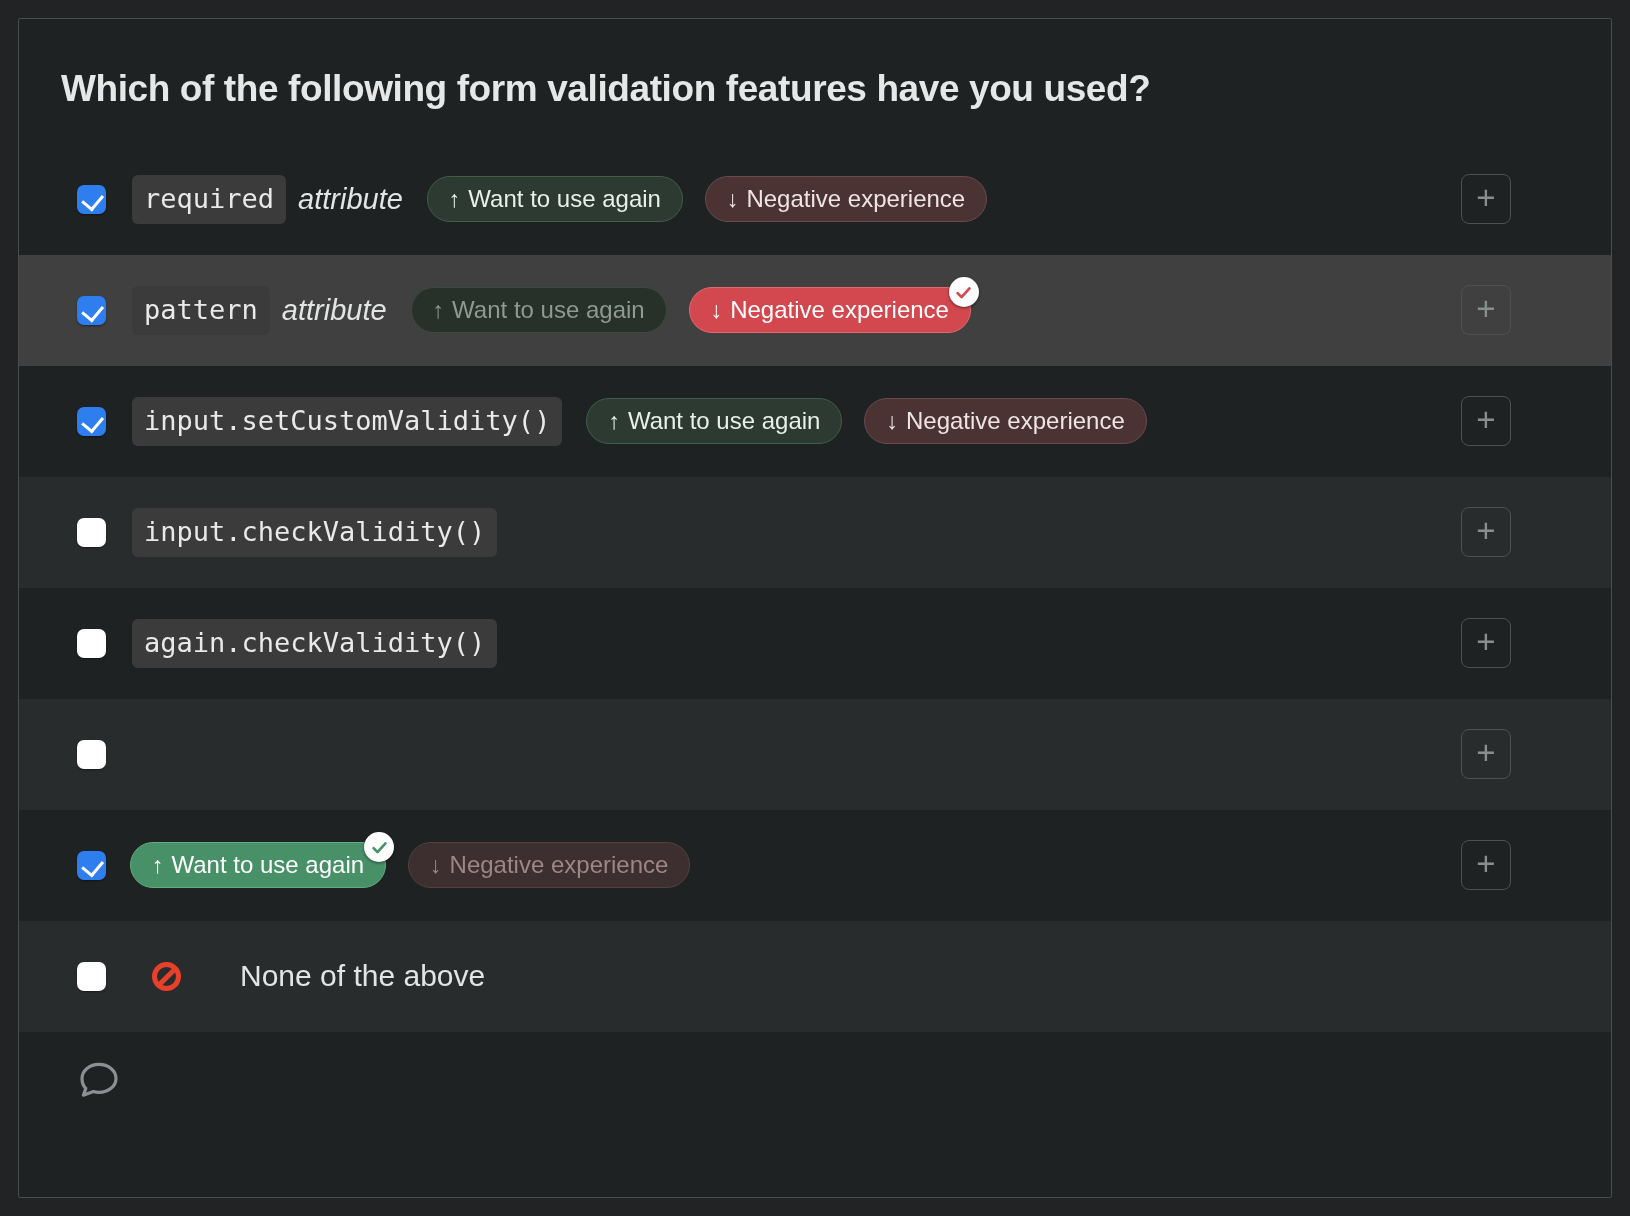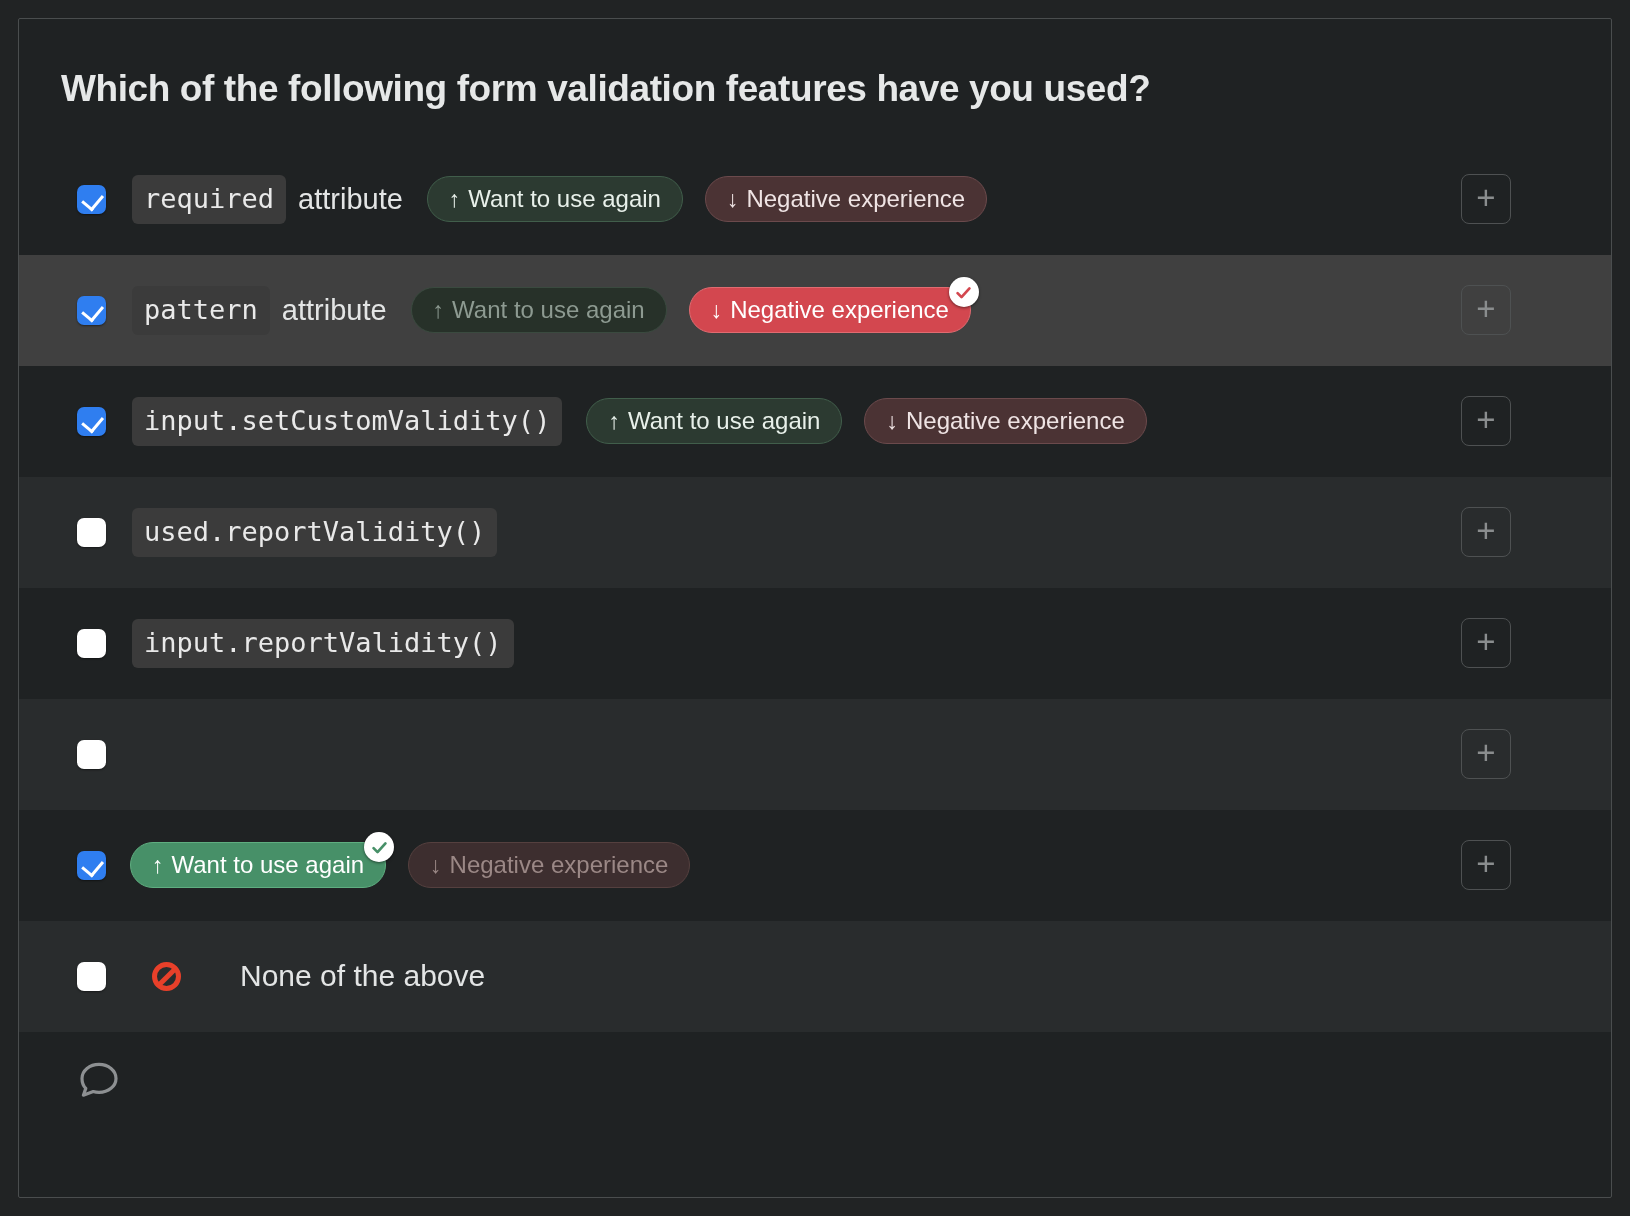--- a/index.html
+++ b/index.html
@@ -105,20 +105,21 @@
     padding: 10px 12px 12px 12px;
     border-radius: 6px;
     white-space: pre;
   }
 
   .plain-text {
     color: #e3e5e5;
     font-size: 29px;
     margin-left: 12px;
     white-space: nowrap;
+    font-style: italic;
   }
   .slash-text {
     color: #e3e5e5;
     font-size: 29px;
     margin: 0 8px;
   }
   .noneof {
     color: #e3e5e5;
     font-size: 30px;
     margin-left: 20px;
@@ -326,30 +327,30 @@
               <span>Negative experience</span>
             </span>
           </span>
           <span class="plus-btn">
             <span>+</span>
           </span>
         </div>
         <div class="opt-row stripe">
           <span class="checkbox"></span>
           <span class="label-wrap">
-            <code class="code-chip">used.reportValidity()</code>
+            <code class="code-chip">input.checkValidity()</code>
           </span>
           <span class="plus-btn">
             <span>+</span>
           </span>
         </div>
         <div class="opt-row">
           <span class="checkbox"></span>
           <span class="label-wrap">
-            <code class="code-chip">input.reportValidity()</code>
+            <code class="code-chip">again.checkValidity()</code>
           </span>
           <span class="plus-btn">
             <span>+</span>
           </span>
         </div>
         <div class="opt-row stripe">
           <span class="checkbox"></span>
           <span class="plus-btn">
             <span>+</span>
           </span>

